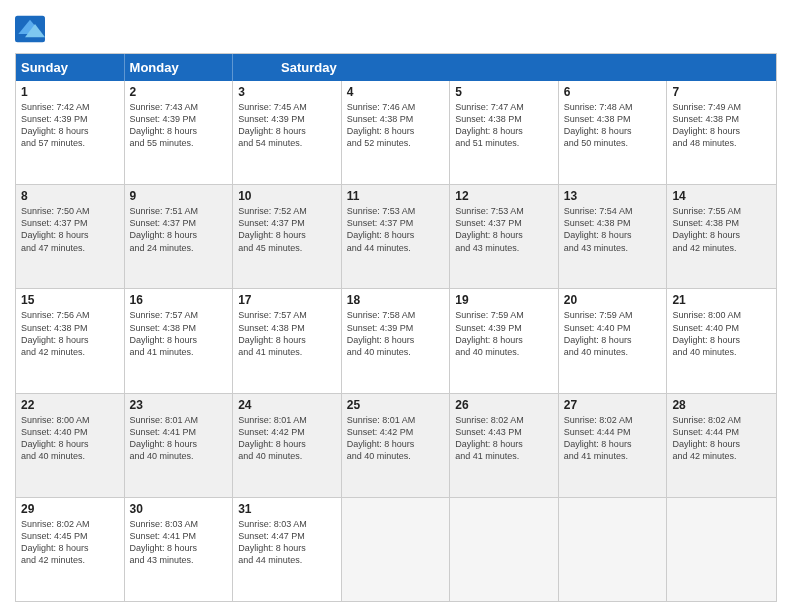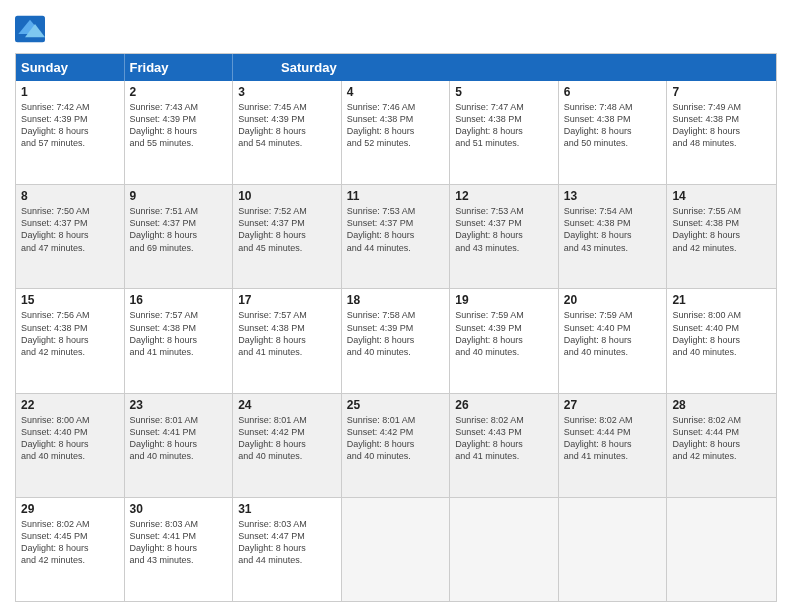--- a/index.html
+++ b/index.html
@@ -121,21 +121,21 @@
     </div>
     <div class="title-area">
       <div class="month-title"></div>
       <div class="location"></div>
     </div>
   </div>
 
   <div class="calendar">
     <div class="cal-header" id="cal-header">
         <div class="cal-header-cell">Sunday</div>
-        <div class="cal-header-cell">Friday</div>
+        <div class="cal-header-cell">Monday</div>
         <div class="cal-header-cell">Saturday</div>
       </div>
     <div class="cal-body" id="cal-body">
         <div class="cal-row">
           <div class="cal-cell">
             <span class="day-num">1</span>
             <span class="cell-line">Sunrise: 7:42 AM</span>
             <span class="cell-line">Sunset: 4:39 PM</span>
             <span class="cell-line">Daylight: 8 hours</span>
             <span class="cell-line">and 57 minutes.</span>
@@ -189,21 +189,21 @@
             <span class="cell-line">Sunrise: 7:50 AM</span>
             <span class="cell-line">Sunset: 4:37 PM</span>
             <span class="cell-line">Daylight: 8 hours</span>
             <span class="cell-line">and 47 minutes.</span>
           </div>
           <div class="cal-cell shaded">
             <span class="day-num">9</span>
             <span class="cell-line">Sunrise: 7:51 AM</span>
             <span class="cell-line">Sunset: 4:37 PM</span>
             <span class="cell-line">Daylight: 8 hours</span>
-            <span class="cell-line">and 69 minutes.</span>
+            <span class="cell-line">and 24 minutes.</span>
           </div>
           <div class="cal-cell shaded">
             <span class="day-num">10</span>
             <span class="cell-line">Sunrise: 7:52 AM</span>
             <span class="cell-line">Sunset: 4:37 PM</span>
             <span class="cell-line">Daylight: 8 hours</span>
             <span class="cell-line">and 45 minutes.</span>
           </div>
           <div class="cal-cell shaded">
             <span class="day-num">11</span>

